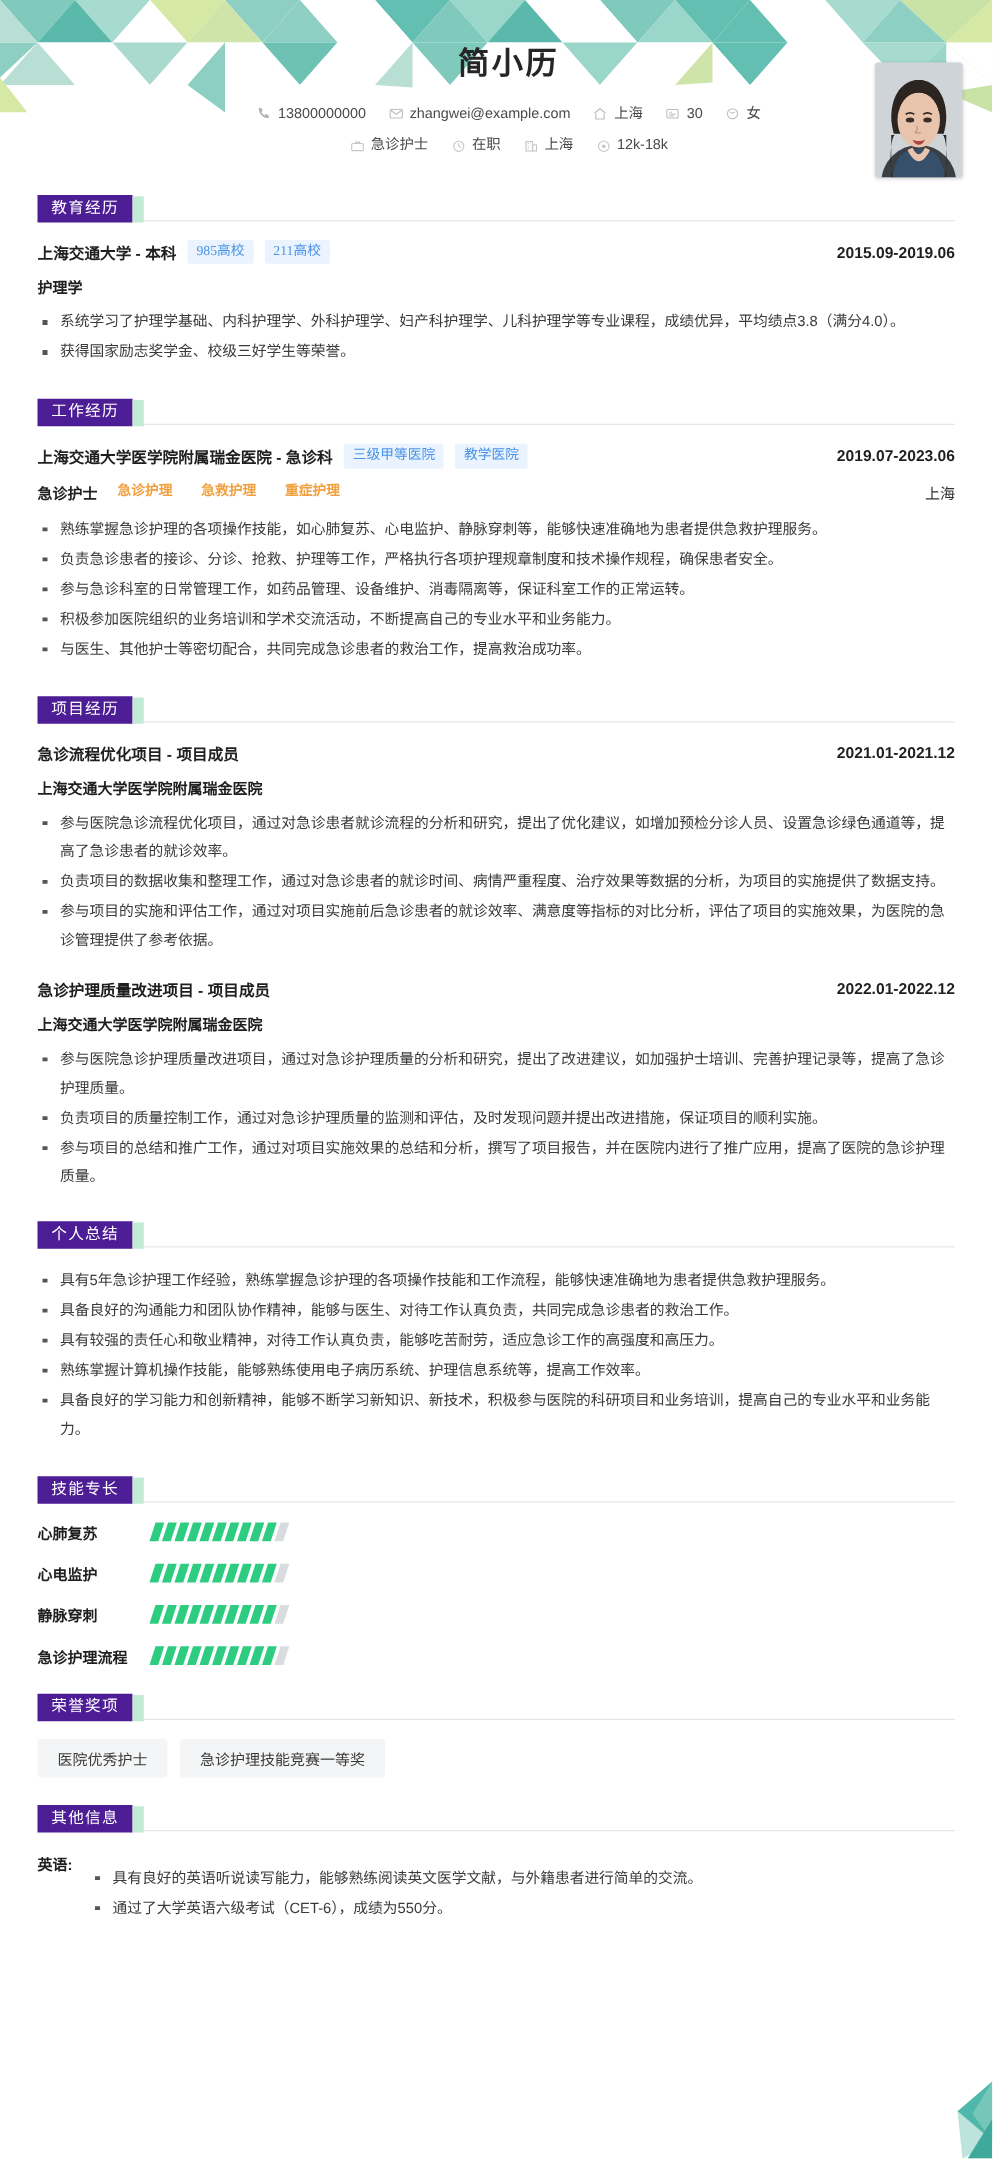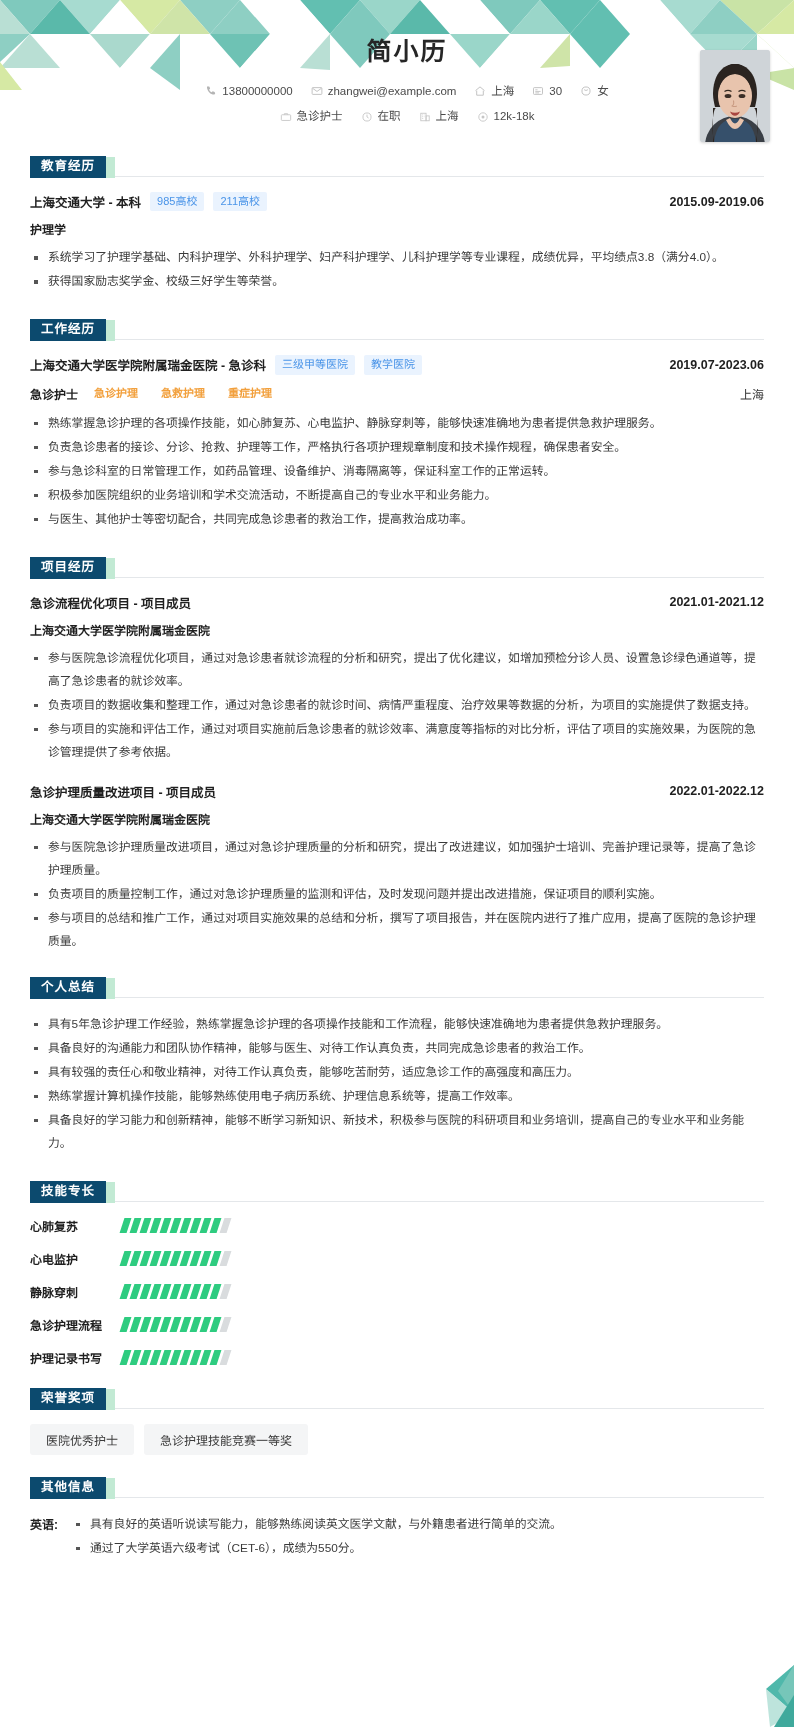--- a/index.html
+++ b/index.html
@@ -100,24 +100,24 @@
   .section { margin-top: 26px; }
   .section:first-child { margin-top: 4px; }
 
   .section-head {
     display: flex;
     align-items: flex-end;
     height: 22px;
     margin-bottom: 14px;
   }
   .section-badge {
-    background: #0c4a6e;
+    background: #4c1d95;
     color: #ffffff;
     font-size: 12.5px;
-    font-weight: bold;
+    font-weight: normal;
     letter-spacing: 1px;
     padding: 3px 11px 4px 11px;
     line-height: 1.2;
     white-space: nowrap;
   }
   .section-accent {
     width: 9px;
     height: 21px;
     background: #b7e6cc;
     opacity: .85;
@@ -185,20 +185,21 @@
   }
 
   .tag {
     display: inline-block;
     font-size: 11px;
     line-height: 1.3;
     padding: 2px 7px 3px 7px;
     margin-left: 9px;
     border-radius: 2px;
     white-space: nowrap;
+    font-family: Liberation Serif, serif;
   }
   .tag.blue { background: #eaf3fe; color: #4a94e8; }
   .tag.orange { background: transparent; color: #f2a03d; font-weight: bold; }
 
   ul.bullets {
     list-style: none;
     margin: 9px 0 0 0;
     padding: 0;
   }
   ul.bullets li {
@@ -263,21 +264,21 @@
   .other-row { display: flex; align-items: flex-start; gap: 12px; }
   .other-label {
     font-size: 12px;
     font-weight: bold;
     color: #1f1f1f;
     flex: none;
     padding-top: 2px;
     margin-right: 2px;
     white-space: nowrap;
   }
-  .other-row ul.bullets { margin-top: 0; }
+  .other-row ul.bullets { margin-top: 11px; }
 
   .footer-deco {
     position: absolute;
     right: 0;
     bottom: 0;
     width: 90px;
     height: 80px;
     pointer-events: none;
   }
 </style>
@@ -641,36 +642,20 @@
               <span class="skill-seg on"></span>
               <span class="skill-seg on"></span>
               <span class="skill-seg on"></span>
               <span class="skill-seg on"></span>
               <span class="skill-seg on"></span>
               <span class="skill-seg on"></span>
               <span class="skill-seg on"></span>
               <span class="skill-seg"></span>
             </span>
         </div>
-        <div class="skill-row">
-          <span class="skill-name">护理记录书写</span>
-          <span class="skill-bars">
-              <span class="skill-seg on"></span>
-              <span class="skill-seg on"></span>
-              <span class="skill-seg on"></span>
-              <span class="skill-seg on"></span>
-              <span class="skill-seg on"></span>
-              <span class="skill-seg on"></span>
-              <span class="skill-seg on"></span>
-              <span class="skill-seg on"></span>
-              <span class="skill-seg on"></span>
-              <span class="skill-seg on"></span>
-              <span class="skill-seg"></span>
-            </span>
-        </div>
       </div>
     </div>
 
     <div class="section" style="margin-top:22px">
       <div class="section-head">
         <span class="section-badge">荣誉奖项</span>
         <span class="section-accent"></span>
         <span class="section-rule"></span>
       </div>
       <div class="award-list">

